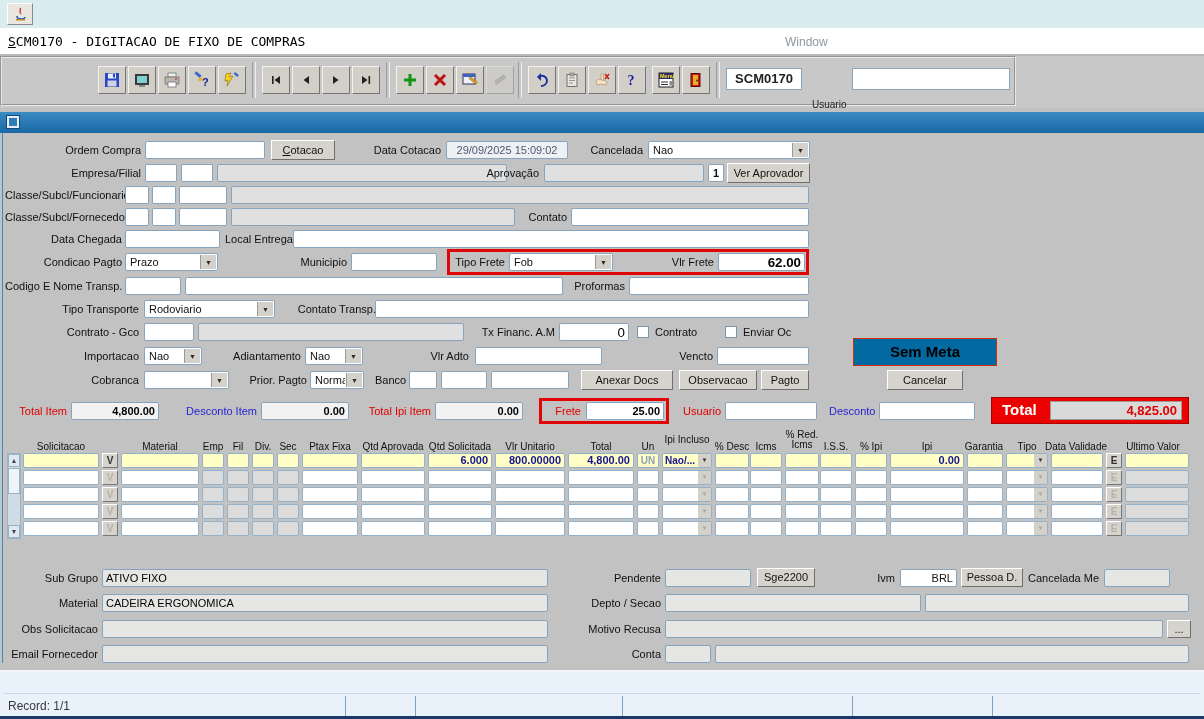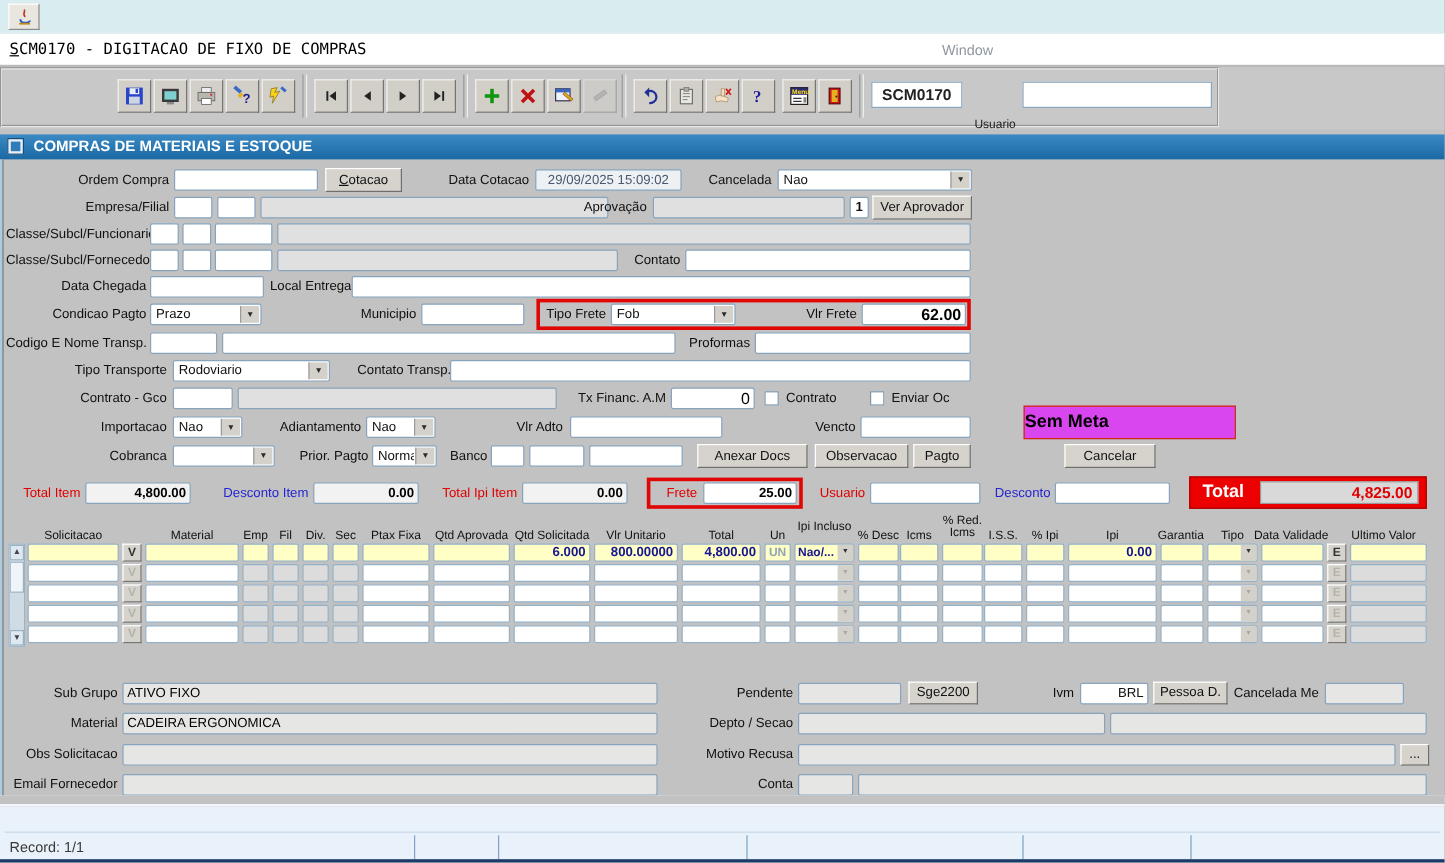--- a/index.html
+++ b/index.html
@@ -33,21 +33,21 @@
   .ro{background:#e0e0e0;}
   .ro.lt{background:#e6e6e4;}
   .inp.ctr{text-align:center;}
   .inp.rt{text-align:right;}
   .dd{padding:0;}
   .dd .ddv{position:absolute;left:4px;top:0;right:18px;line-height:16px;overflow:hidden;white-space:nowrap;}
   .dd .dda{position:absolute;right:1px;top:1px;bottom:1px;width:15px;background:#d4d1ca;border-left:1px solid #9a9a9a;color:#2a2a2a;font-size:7px;line-height:15px;text-align:center;}
   .btn3{position:absolute;height:20px;background:#d6d3cc;border:1px solid;border-color:#fff #6f6f6f #6f6f6f #fff;box-sizing:border-box;text-align:center;font-size:11px;line-height:17px;color:#111;padding:0;}
   .chk{position:absolute;width:12px;height:12px;background:#fff;border:1px solid #7a96ab;box-sizing:border-box;}
   .alertbox{position:absolute;border:3px solid #e00606;box-sizing:border-box;}
-  .semmeta{position:absolute;left:850px;top:205px;width:177px;height:28px;background:#d946ef;border:1px solid #cf2e06;box-sizing:border-box;font-size:15px;font-weight:bold;color:#000;line-height:26px;}
+  .semmeta{position:absolute;left:850px;top:205px;width:144px;height:28px;background:#0369a1;border:1px solid #cf2e06;box-sizing:border-box;text-align:center;font-size:15px;font-weight:bold;color:#000;line-height:26px;}
   
   .tl-red{color:#e00000;}
   .tl-blue{color:#2525d2;}
   .tot-val{font-weight:bold;color:#000;text-align:right;}
   .totalbox{position:absolute;left:988px;top:264px;width:198px;height:27px;background:#ec0000;border:1px solid #a80000;box-sizing:border-box;}
   .totalbox .tw{position:absolute;left:10px;top:3px;font-size:15px;font-weight:bold;color:#fff;}
   .totalbox .tv{position:absolute;left:58px;top:3px;width:132px;height:19px;background:#d9d9d9;border:1px solid #9a9a9a;box-sizing:border-box;text-align:right;padding-right:4px;font-size:13px;font-weight:bold;color:#e00000;line-height:17px;}
   
   .grid{position:absolute;left:0;top:295px;width:1204px;}
   .ghead{position:relative;height:24px;}
@@ -277,21 +277,20 @@
 
     <div class="tsep" style="left:716px"></div>
 
     <div class="tfield" style="left:726px;width:76px">SCM0170</div>
     <span class="tlabel" style="left:812px">Usuario</span>
     <input class="tfield" style="left: 852px; width: 158px; font-weight: normal; text-align: left;" value="">
   </div>
 
   <div class="sechdr">
     <span class="ic"></span>
-    <span class="t">COMPRAS DE MATERIAIS E ESTOQUE</span>
   </div>
 
   <div class="formarea">
 
     <span class="lbl" style="left:20px;top:8px;width:118px">Ordem Compra</span>
     <input class="inp" style="left: 142px; top: 8px; width: 120px;" value="">
     <button class="btn3 ul-first" style="left:268px;top:7px;width:64px">Cotacao</button>
     <span class="lbl" style="left:360px;top:8px;width:78px">Data Cotacao</span>
     <div class="ro lt" style="left:443px;top:8px;width:122px;text-align:center;color:#4a5a6e;background:#eef1f4">29/09/2025 15:09:02</div>
     <span class="lbl" style="left:582px;top:8px;width:58px">Cancelada</span>

